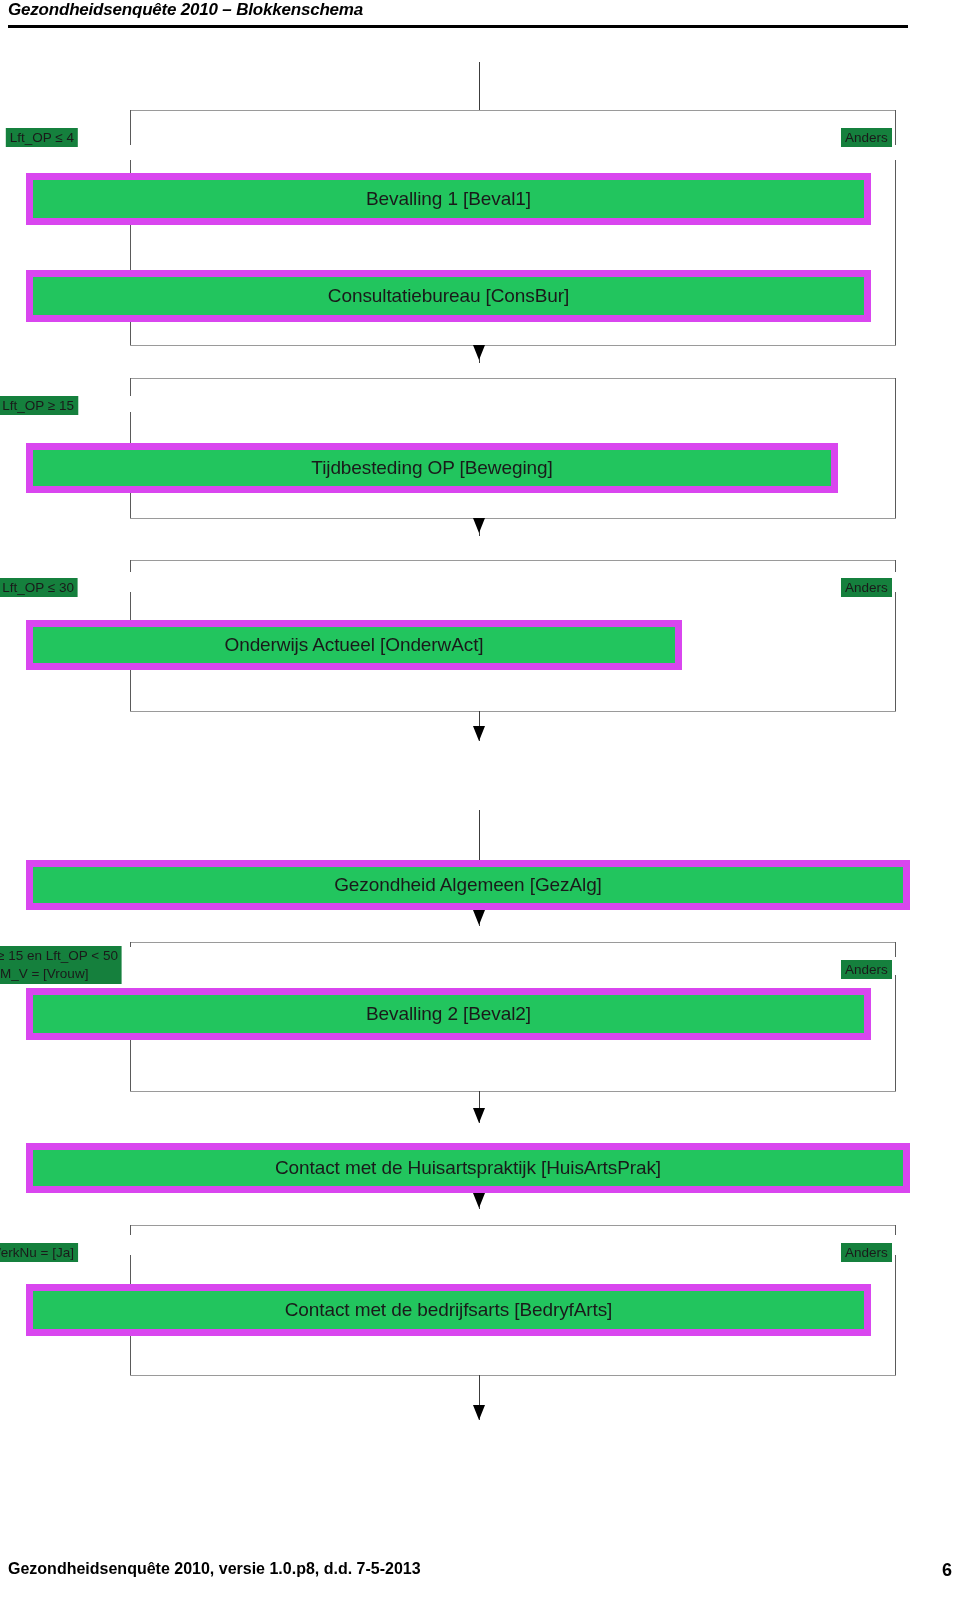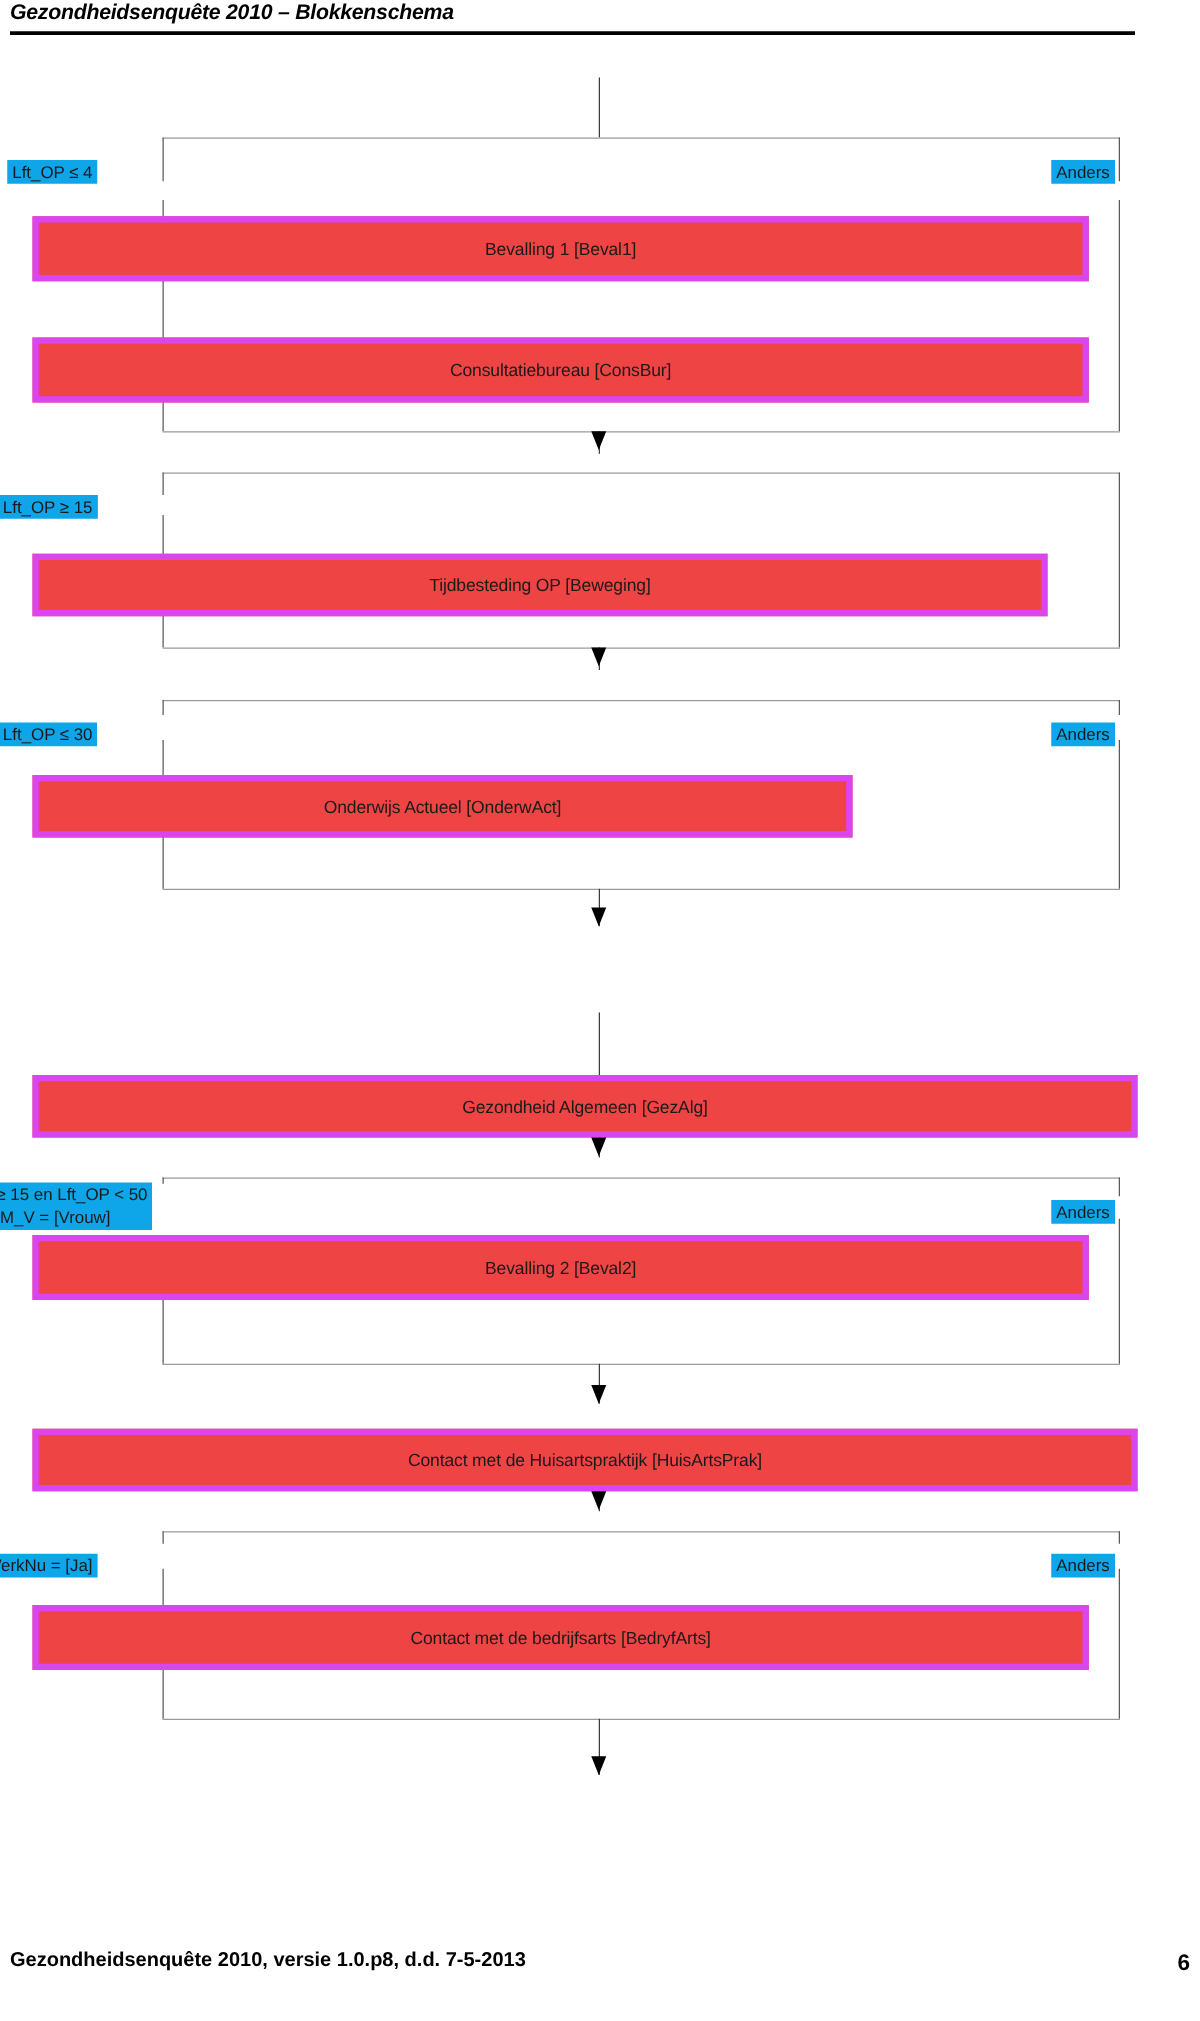--- a/index.html
+++ b/index.html
@@ -66,26 +66,26 @@
     position: absolute;
     left: 0; top: 0;
     width: 960px;
     height: 1560px;
   }
 
   
   .node {
     position: absolute;
     box-sizing: border-box;
-    border: 5px solid #d946ef;
-    background: #ef4444;
+    border: 7px solid #d946ef;
+    background: #22c55e;
     display: flex;
     align-items: center;
     justify-content: center;
-    font-size: 14px;
+    font-size: 19px;
     color: #1a1a1a;
     white-space: nowrap;
     letter-spacing: -0.1px;
   }
 
   
   .vline {
     position: absolute;
     width: 1px;
     background: #5a5a5a;
@@ -102,21 +102,21 @@
     border-left: 6px solid transparent;
     border-right: 6px solid transparent;
     border-top: 15px solid #000000;
   }
 
   
   .cond {
     position: absolute;
     font-size: 13.5px;
     color: #1a1a1a;
-    background: #0ea5e9;
+    background: #15803d;
     white-space: nowrap;
     padding: 1px 4px;
     line-height: 17px;
   }
   .cond.right { text-align: left; }
   .cond.two-line { text-align: center; line-height: 18px; }
 </style>
 </head>
 <body>
 

